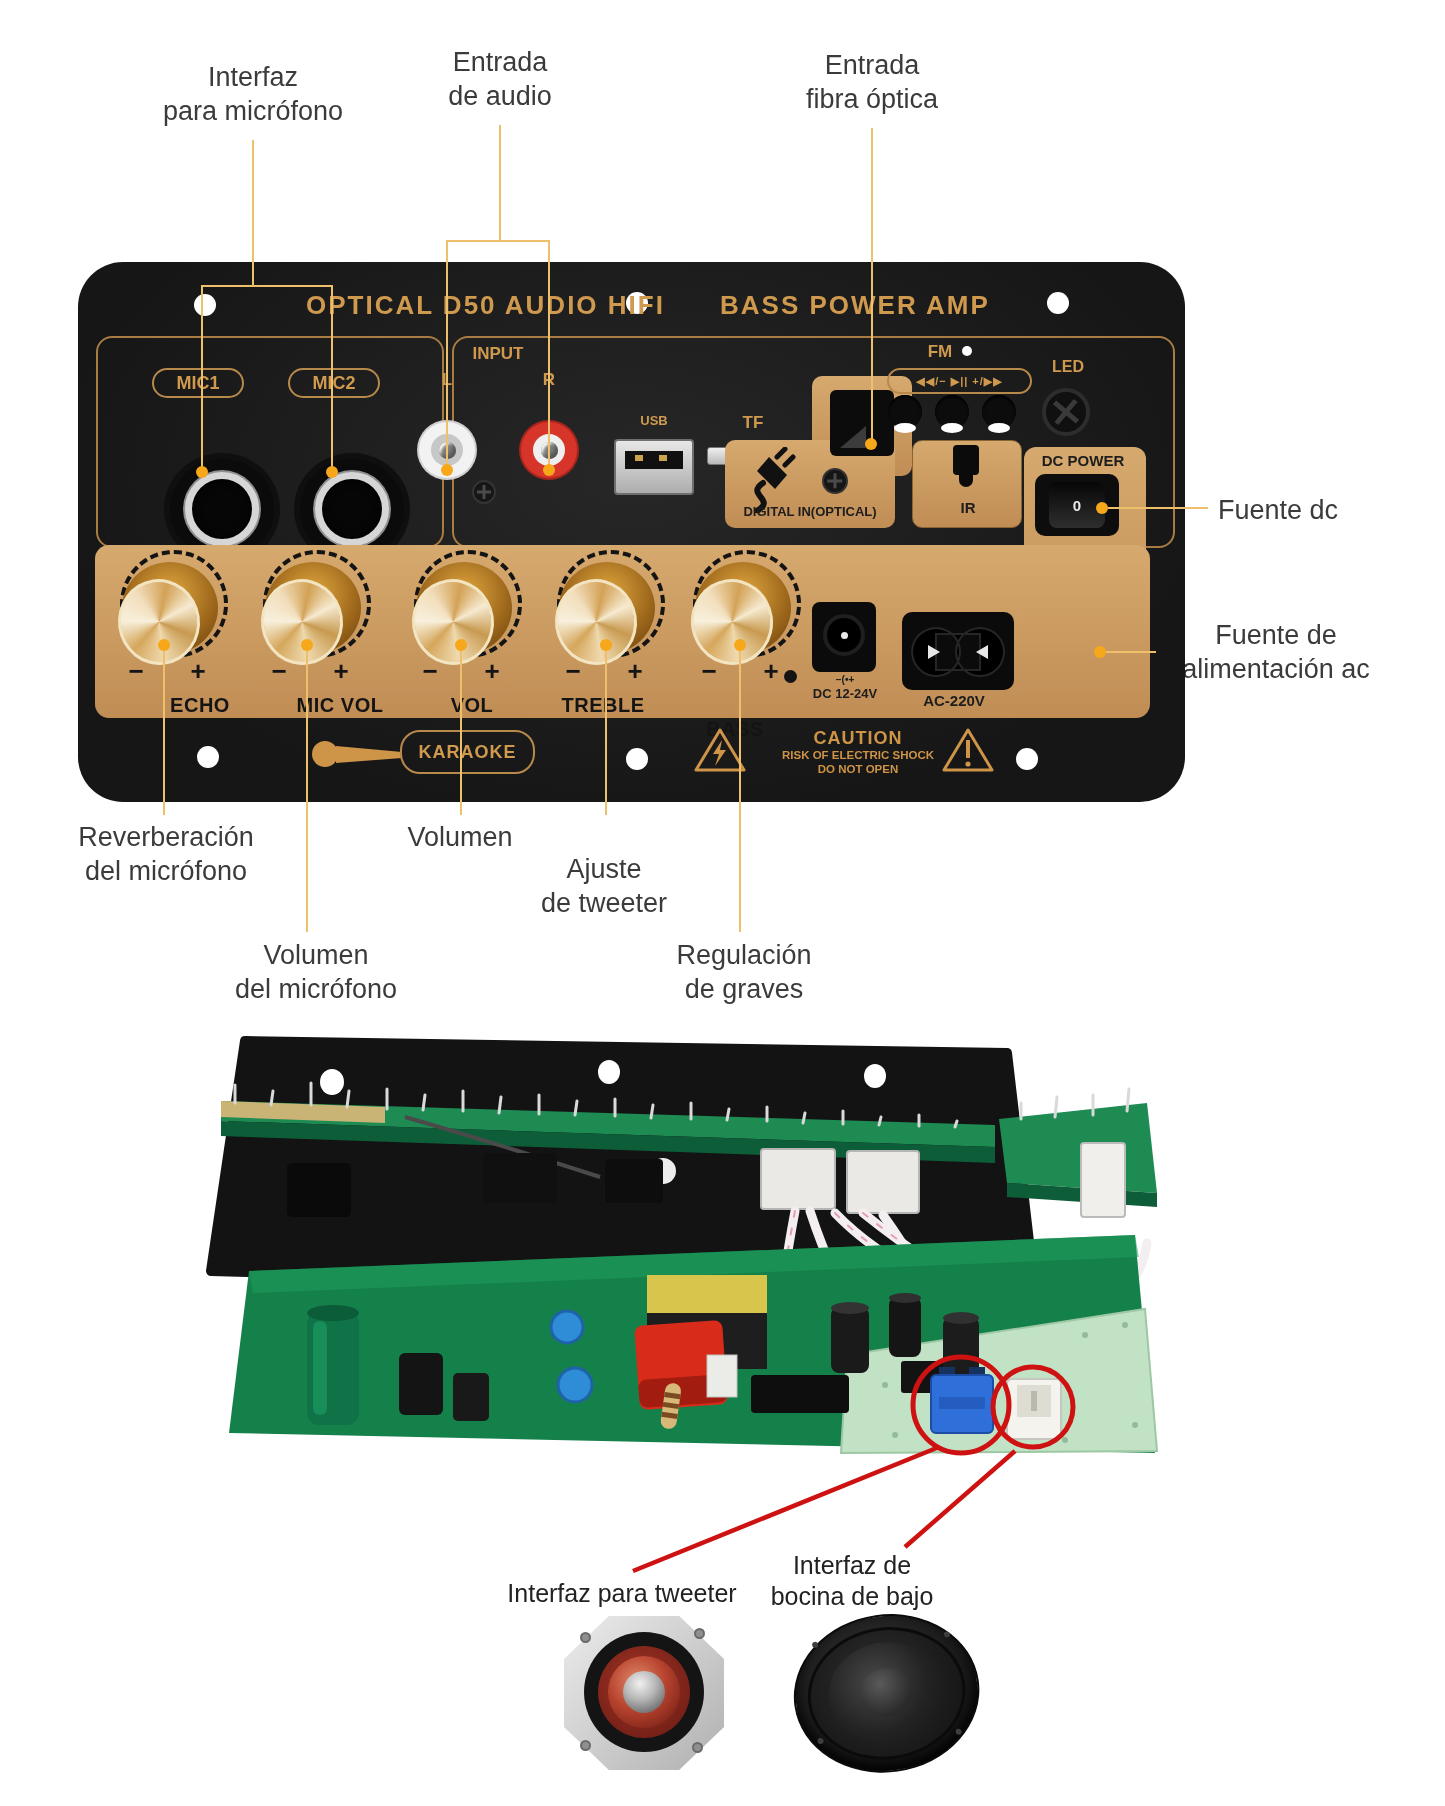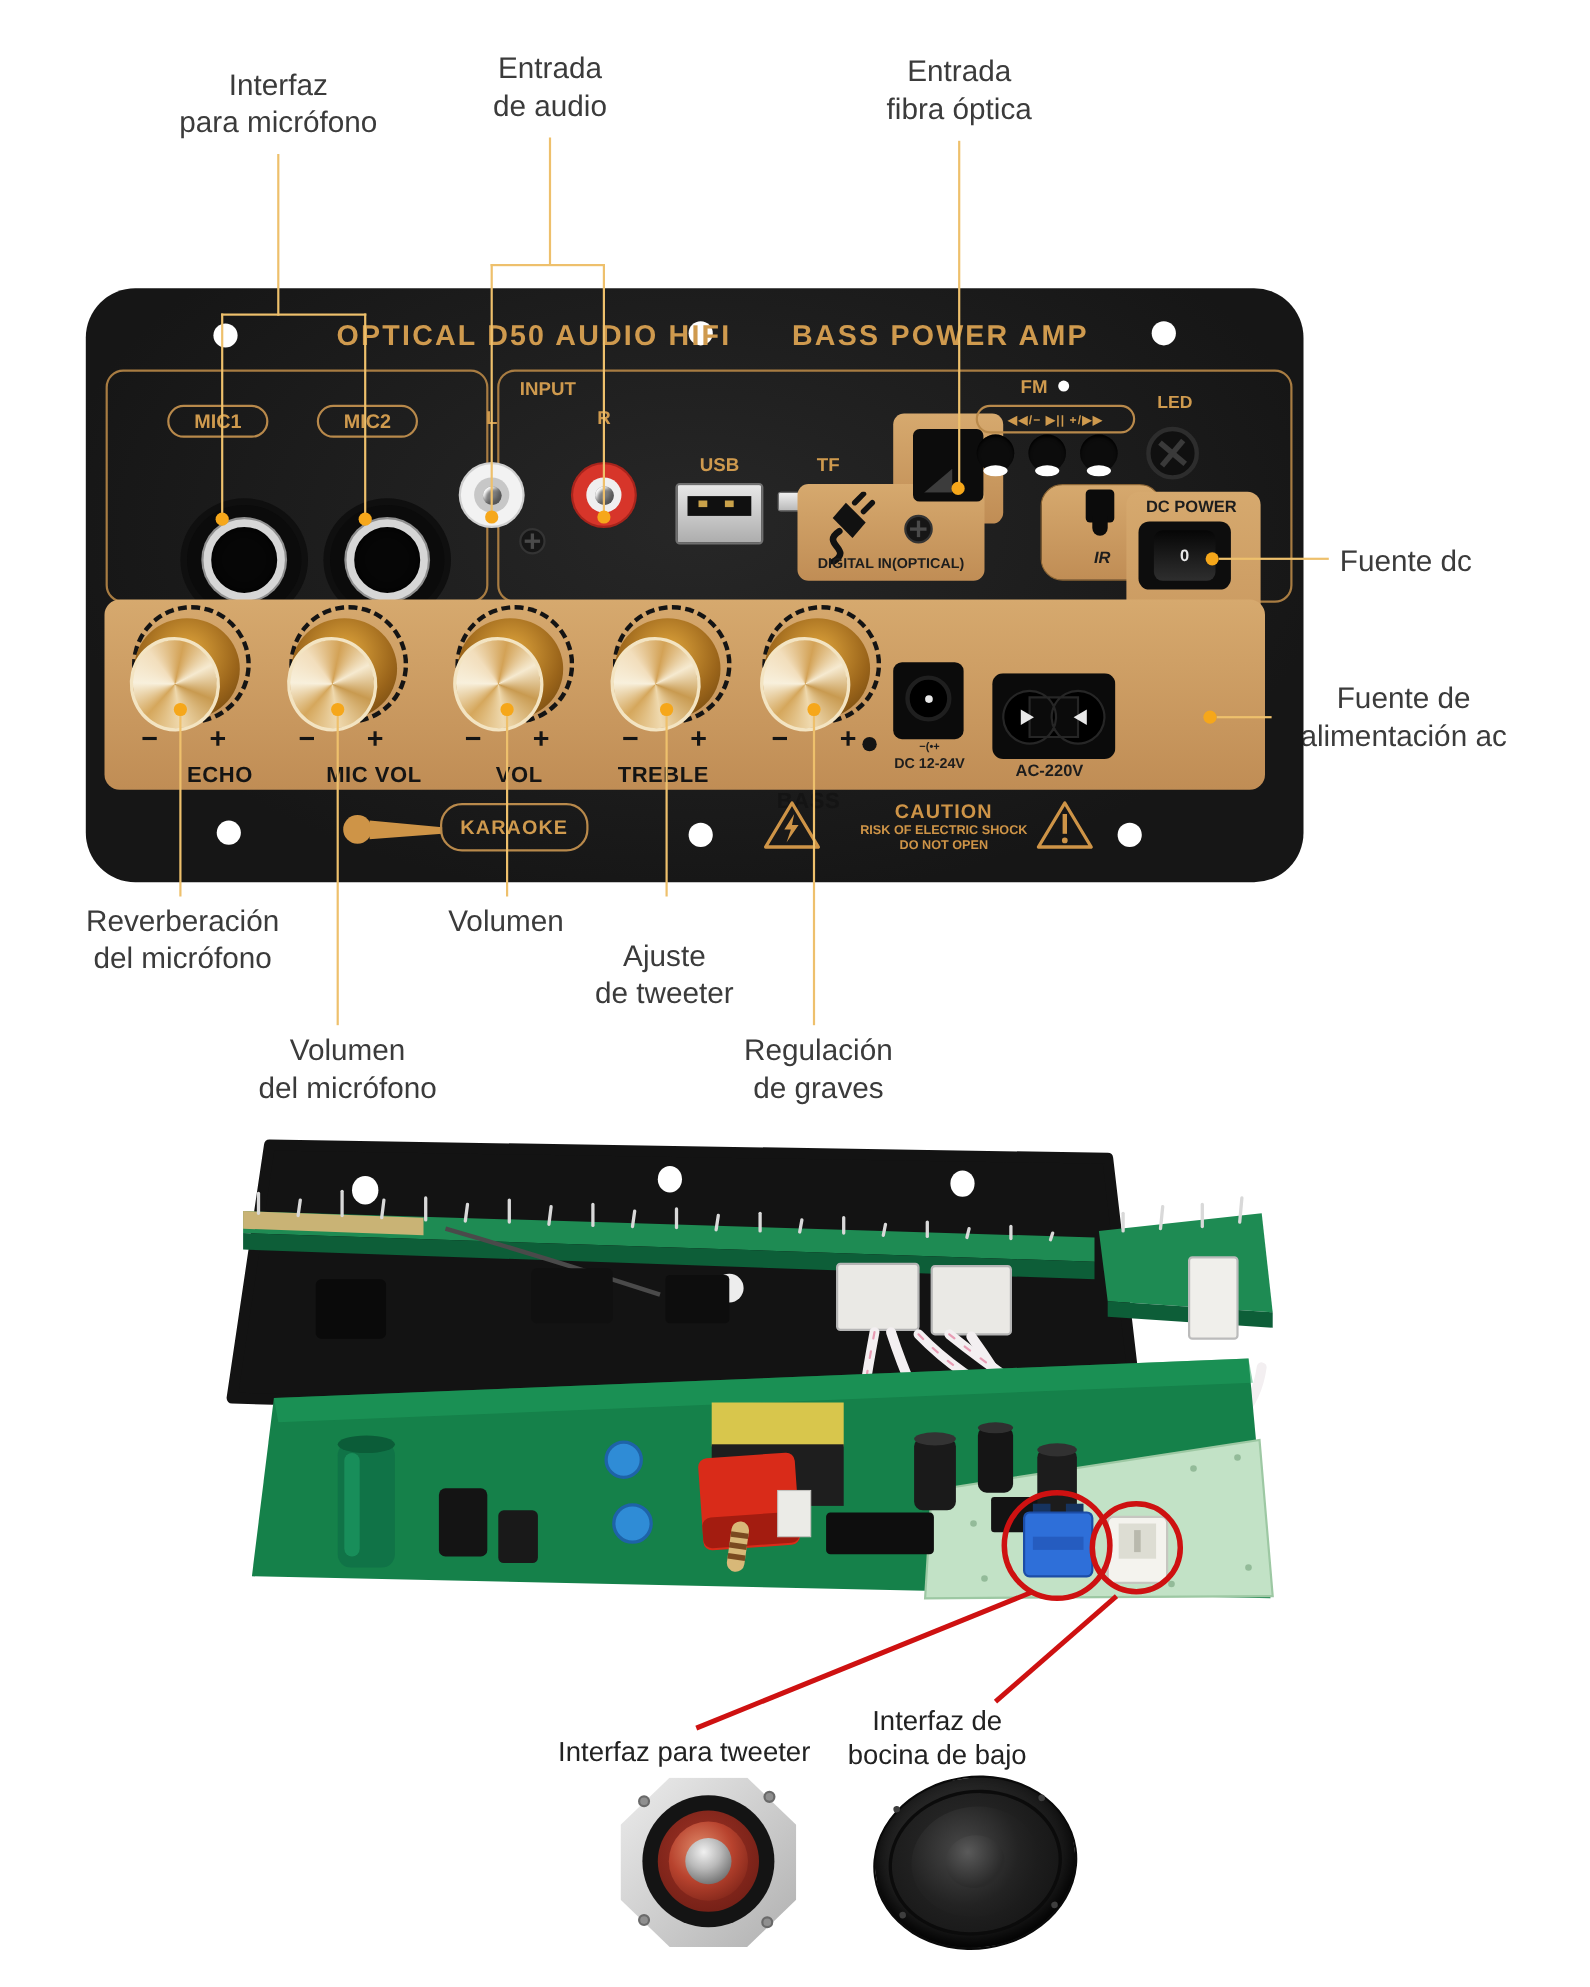--- a/index.html
+++ b/index.html
@@ -212,21 +212,21 @@
           <div class="rca-hole"></div>
         </div>
     </div>
     <div class="rca" style="left:443px; top:160px; background:#d7352a; box-shadow:0 0 0 2px #a8241c;">
       <div class="rca-in" style="background:#efefef;">
           <div class="rca-hole"></div>
         </div>
     </div>
     <div class="cross-screw" style="left:394px; top:218px; width:24px; height:24px;"></div>
 
-    <div class="goldlab" style="left:576px; top:151px; font-size:17px;">USB</div>
+    <div class="goldlab" style="left:576px; top:151px; font-size:13px;">USB</div>
     <div class="usb-port" style="left:536px; top:177px; width:80px; height:56px;">
       <div class="usb-tongue">
           <div class="usb-pin" style="left:10px;"></div>
           <div class="usb-pin" style="left:34px;"></div>
         </div>
     </div>
 
     <div class="goldlab" style="left:675px; top:151px; font-size:17px;">TF</div>
     <div class="tf-slot" style="left:629px; top:185px; width:92px; height:18px;"></div>
 
@@ -248,21 +248,21 @@
     <div class="oval" style="left:809px; top:106px; width:145px; height:26px; font-size:11px; letter-spacing:1px;">
       <span>◀◀/−  ▶||  +/▶▶</span>
     </div>
     <div class="rbtn" style="left:810px; top:133px;"></div>
     <div class="rbtn" style="left:857px; top:133px;"></div>
     <div class="rbtn" style="left:904px; top:133px;"></div>
 
     <div class="goldlab" style="left:990px; top:96px; font-size:16px;">LED</div>
     <div class="led-screw" style="left:964px; top:126px;"></div>
 
-    <div class="tan" style="left:868px; top:178px; width:110px; height:88px; border-radius:20px; border:1px solid #8a6434;font-style:italic;">
+    <div class="tan" style="left:834px; top:178px; width:110px; height:88px; border-radius:10px; border:1px solid #8a6434;">
       <div style="position:absolute; left:40px; top:4px; width:26px; height:30px; background:#0b0b0b; border-radius:4px;"></div>
       <div style="position:absolute; left:46px; top:28px; width:14px; height:18px; background:#0b0b0b; border-radius:0 0 8px 8px;"></div>
       <div class="blklab" style="left:55px; top:58px; font-size:15px;">IR</div>
     </div>
 
     <div class="tan" style="left:946px; top:185px; width:122px; height:230px; border-radius:12px;"></div>
     <div class="blklab" style="left:1005px; top:190px; font-size:15px;">DC POWER</div>
     <div class="rocker" style="left:957px; top:212px; width:84px; height:62px;">
       <div class="rocker-in">
           <span>0</span>

